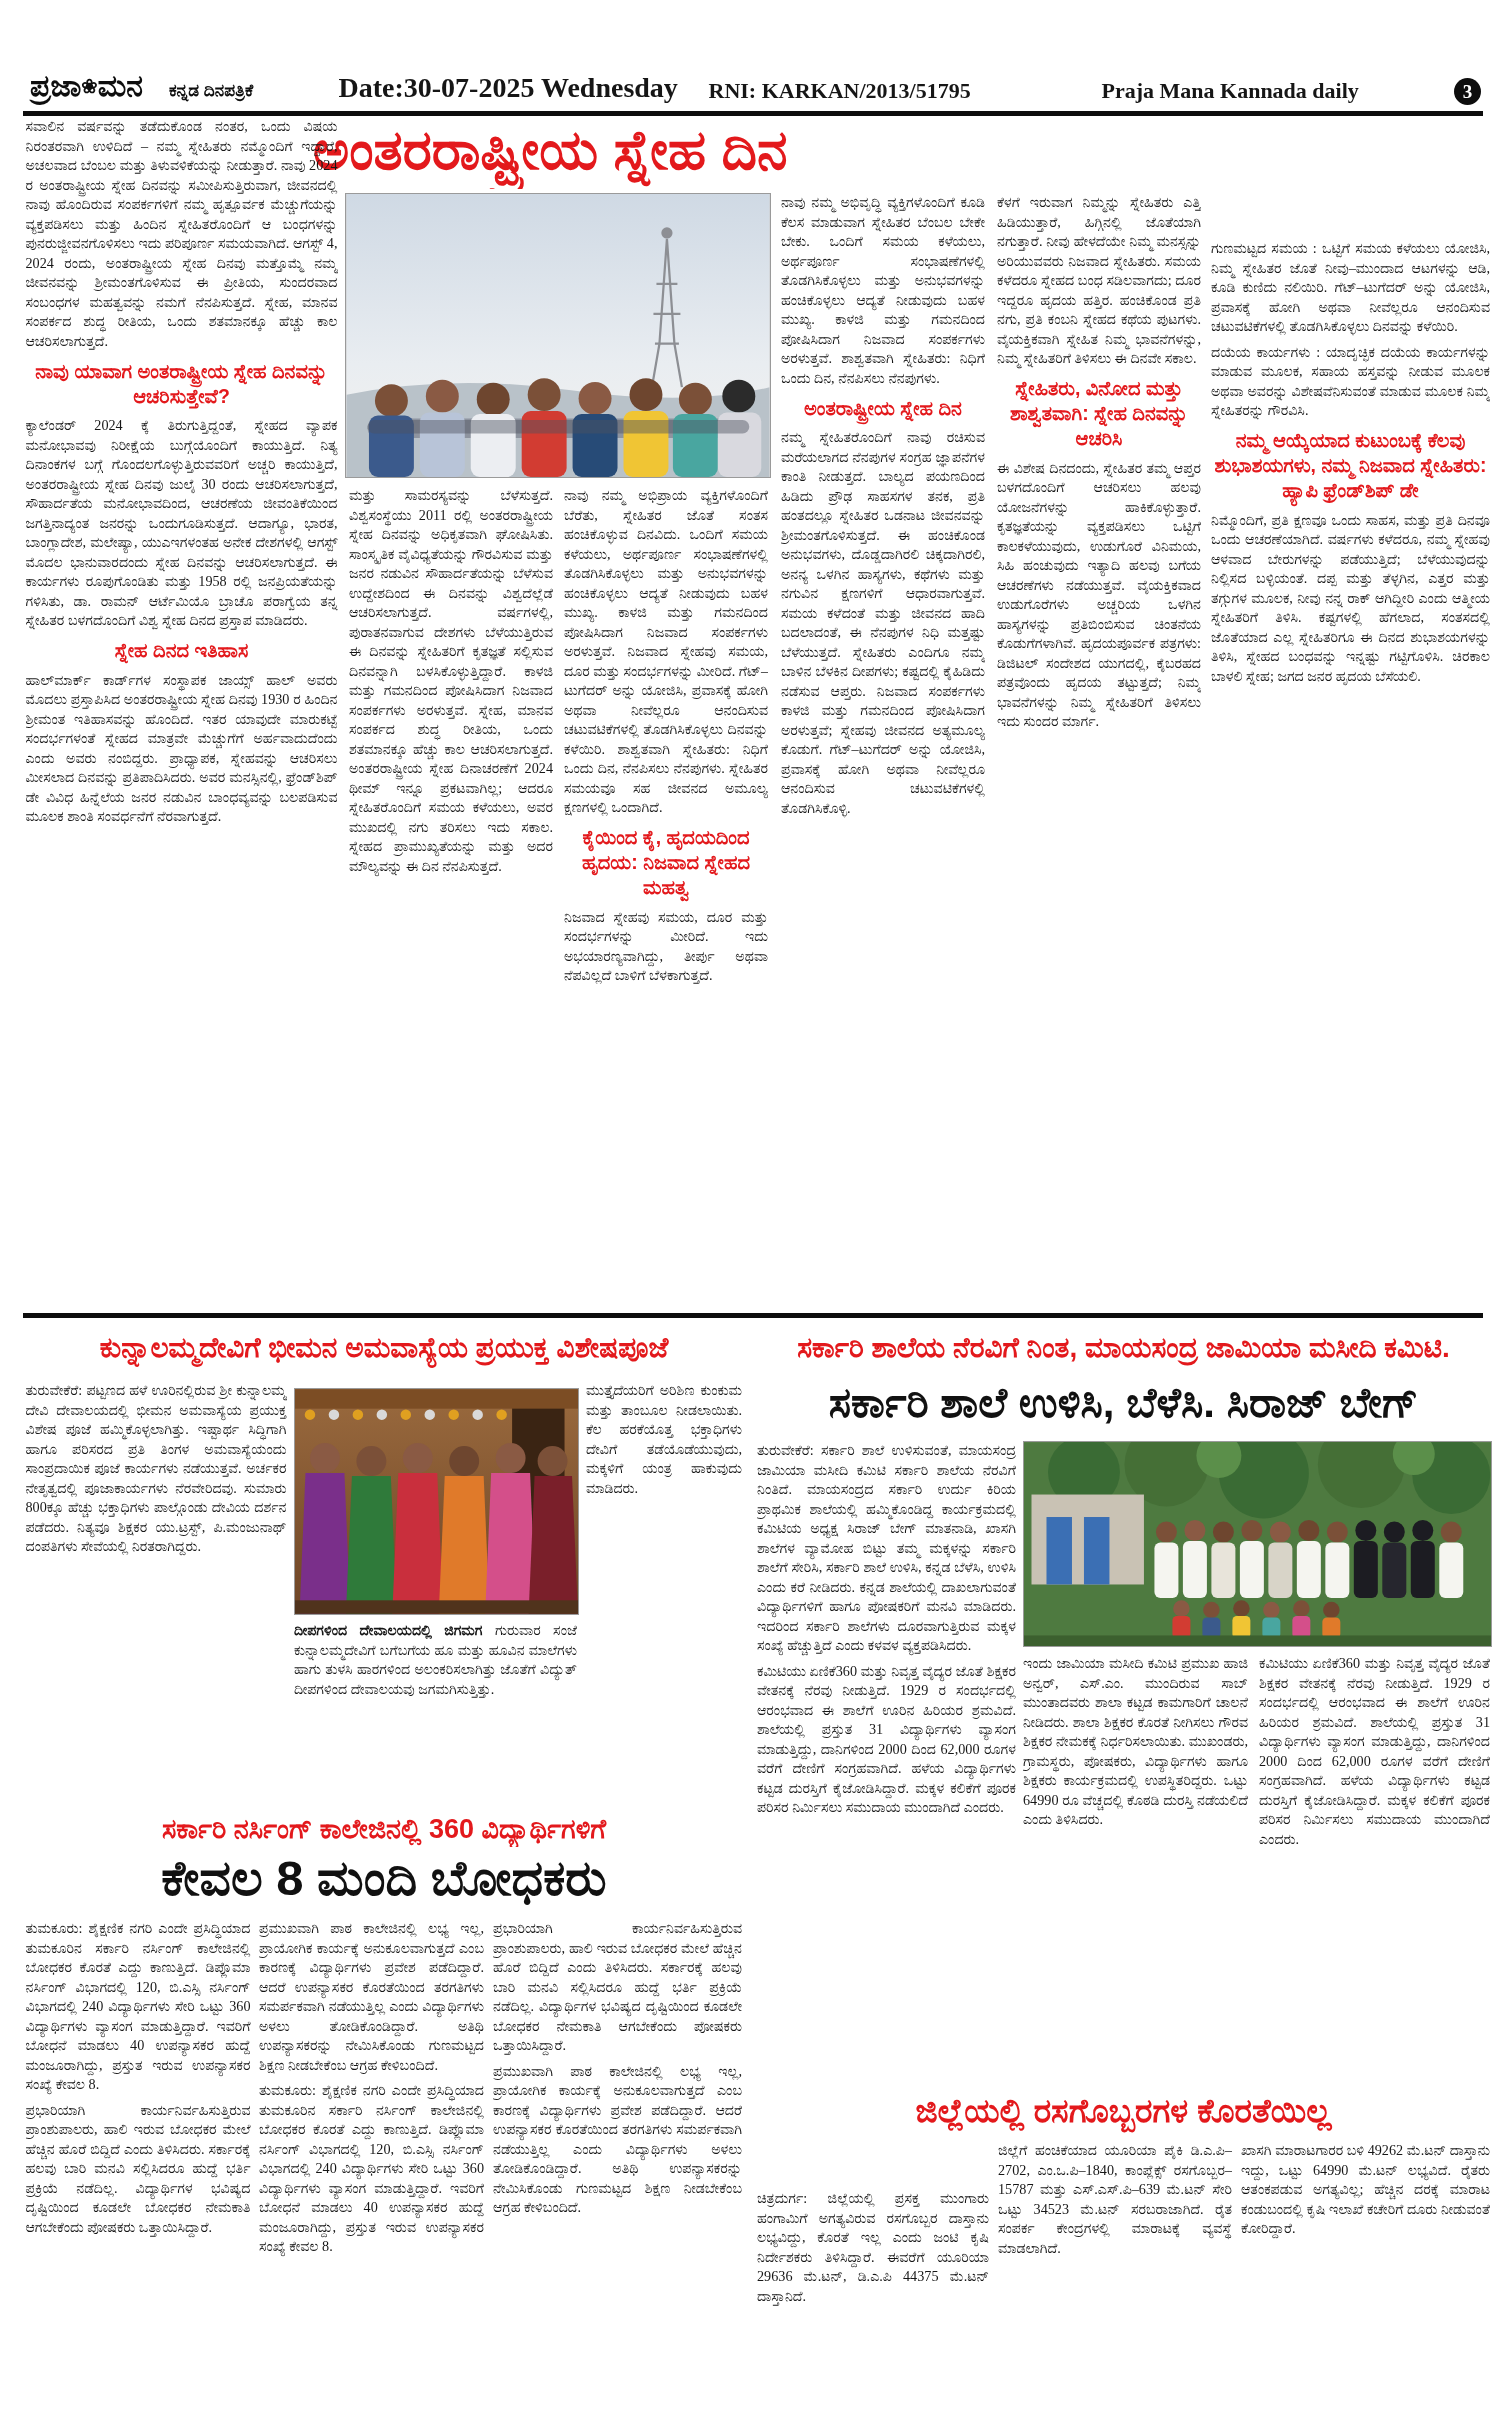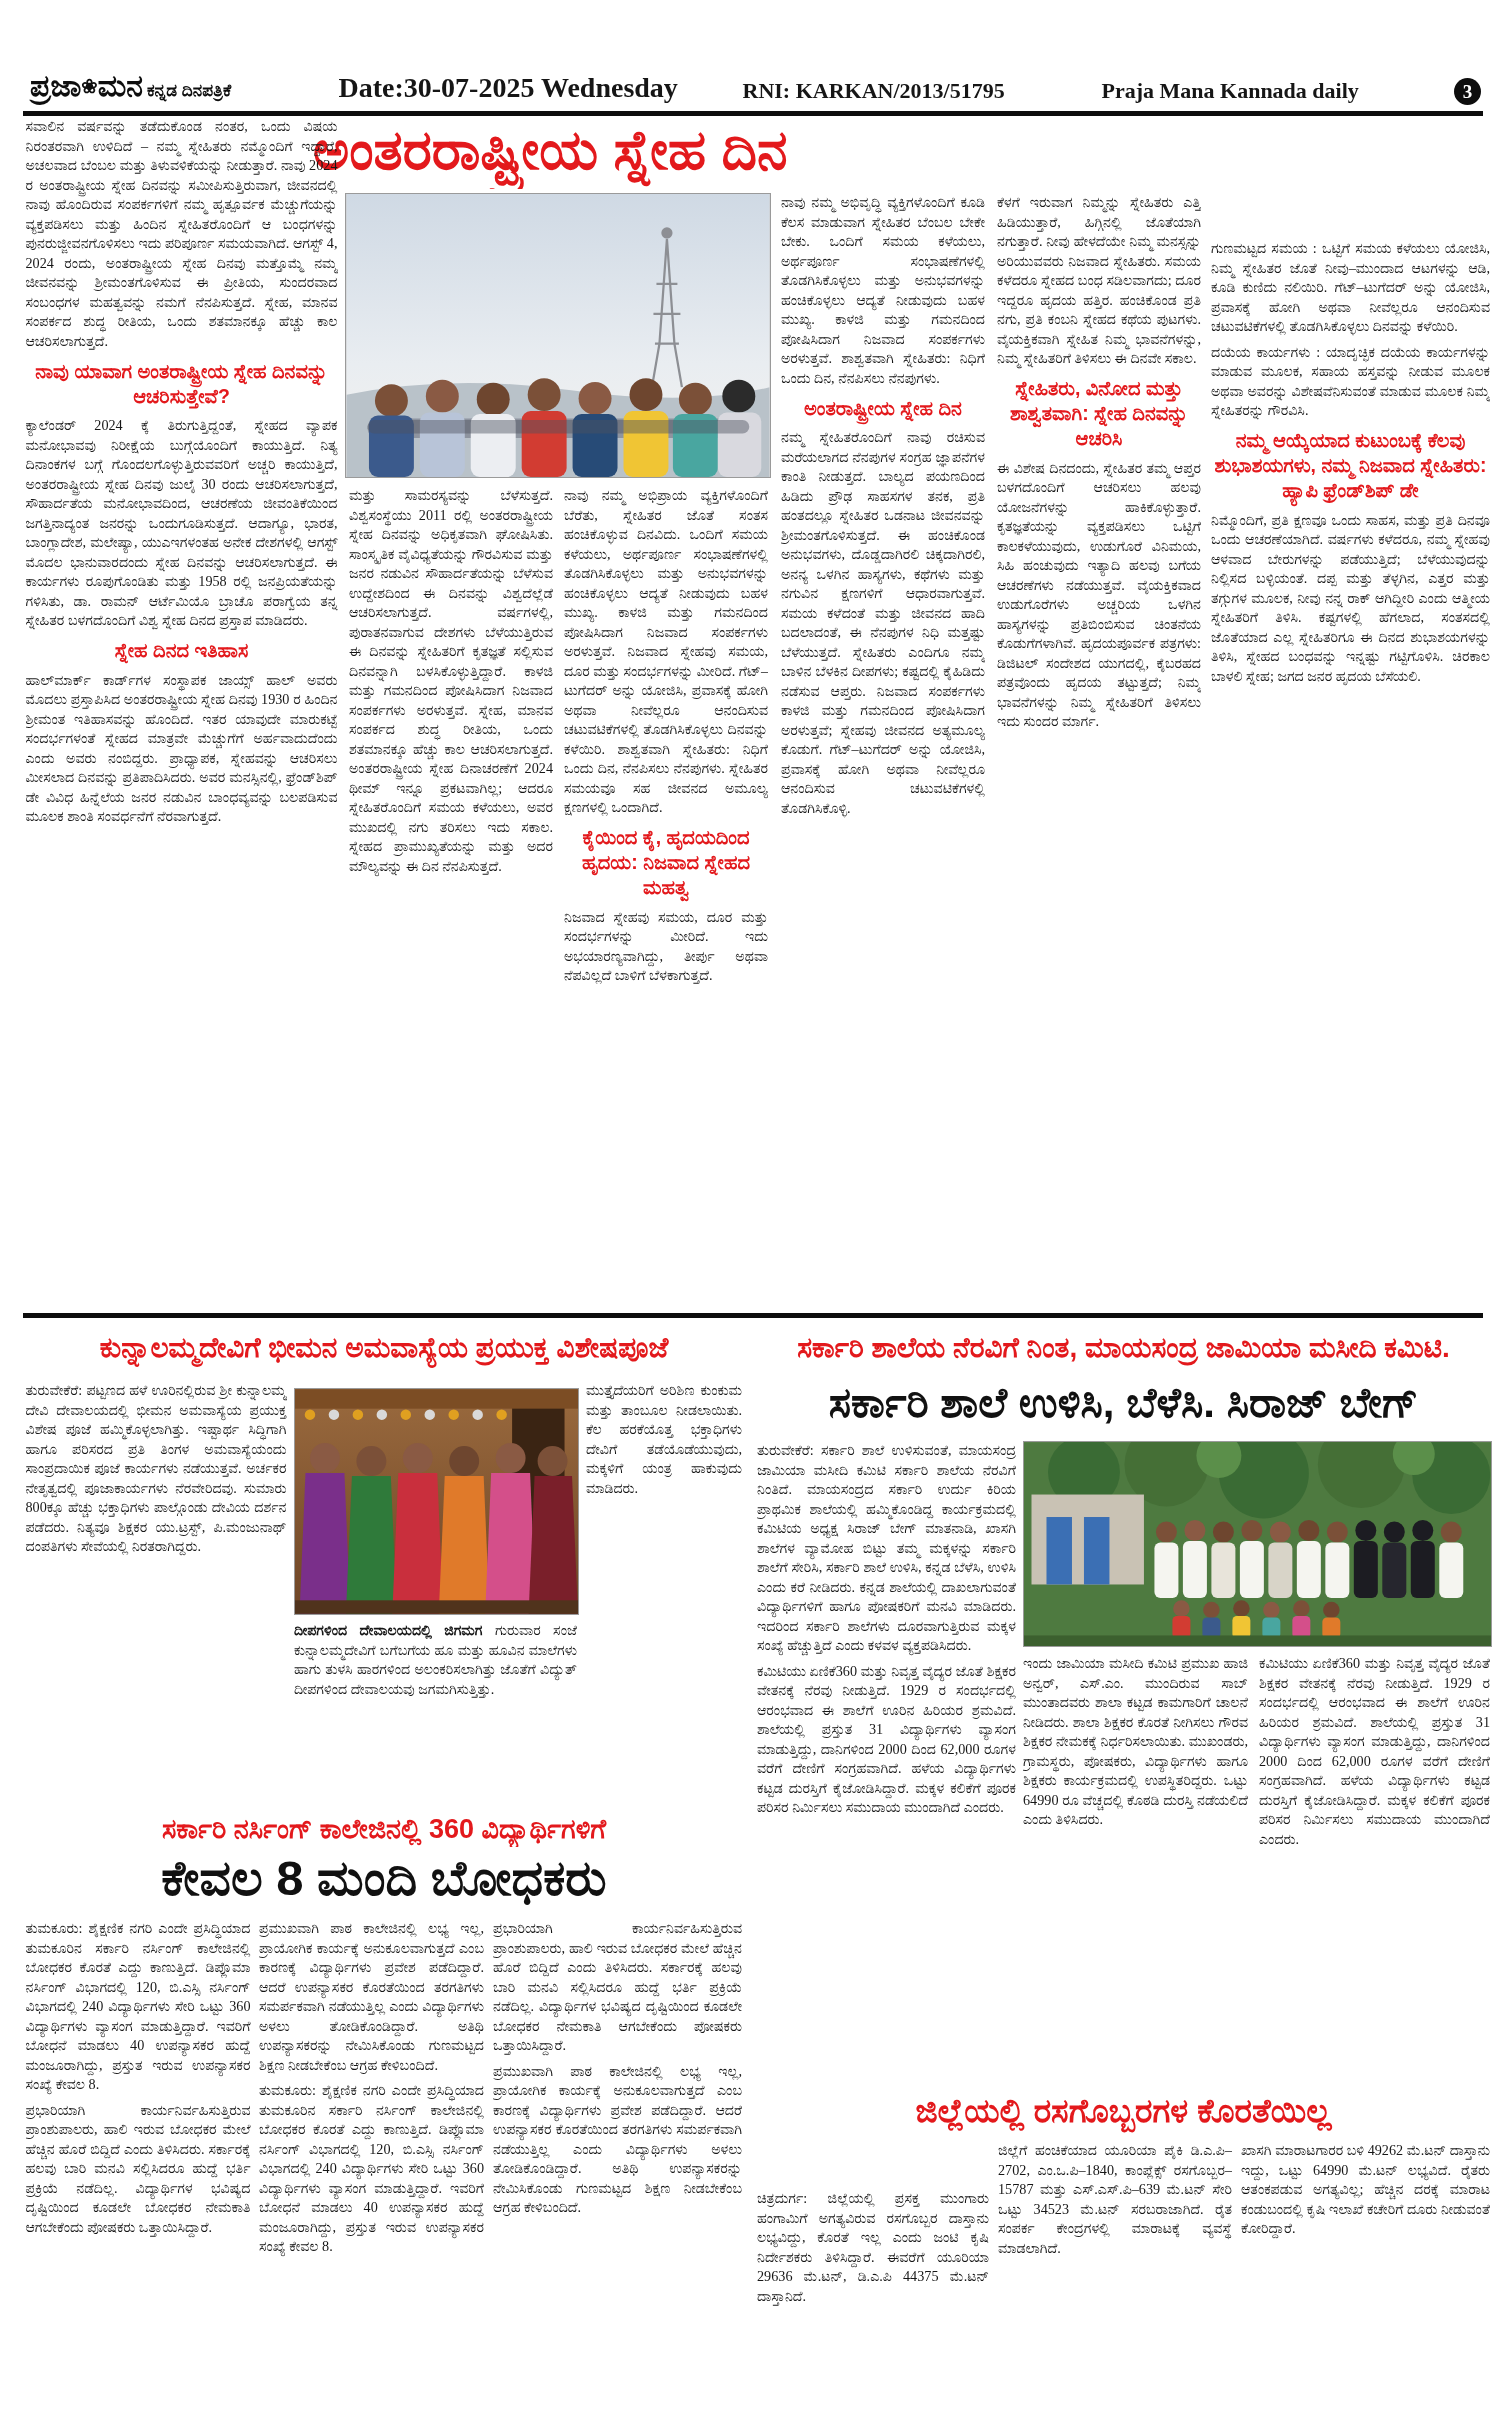--- a/index.html
+++ b/index.html
@@ -3,23 +3,23 @@
 <meta charset="utf-8">
 <style>
   html,body{margin:0;padding:0;background:#e8e8e4;}
   #page{position:relative;width:1505px;height:2426px;background:#ffffff;margin:0 auto;
         font-family:"Liberation Serif",serif;color:#161616;overflow:hidden;}
   
   #masthead{position:absolute;left:22.5px;top:66px;width:1460px;height:42px;}
   .mh-item{position:absolute;bottom:4.5px;white-space:nowrap;}
   #logo-kn{left:7.5px;font-family:"Liberation Sans",sans-serif;font-weight:bold;font-size:30px;color:#0e0e0e;}
   #logo-flower{display:inline-block;transform:translateY(-3px);font-size:19.5px;}
-  #logo-tag{font-size:17px;font-weight:bold;margin-left:4px;}
+  #logo-tag{font-size:17px;font-weight:bold;margin-left:26px;}
   #mh-date{left:316px;font-weight:bold;font-size:28px;}
-  #mh-rni{left:720px;font-weight:bold;font-size:22px;text-align:right;}
+  #mh-rni{left:686px;font-weight:bold;font-size:22px;text-align:right;}
   #mh-daily{left:1079px;font-weight:bold;font-size:22px;}
   #page-badge{position:absolute;right:1.5px;bottom:3px;width:27px;height:27px;border-radius:50%;
       background:#0d0d0d;color:#fff;font-weight:bold;font-size:19px;text-align:center;line-height:27px;
       font-family:"Liberation Serif",serif;}
   .hrule{position:absolute;left:22.5px;width:1460px;background:#0d0d0d;}
   
   #lead-headline{position:absolute;left:313px;top:111px;width:847px;height:78px;
       font-family:"Liberation Sans",sans-serif;font-weight:bold;font-size:55px;line-height:78px;
       color:#e3191c;white-space:nowrap;overflow:hidden;}
   

